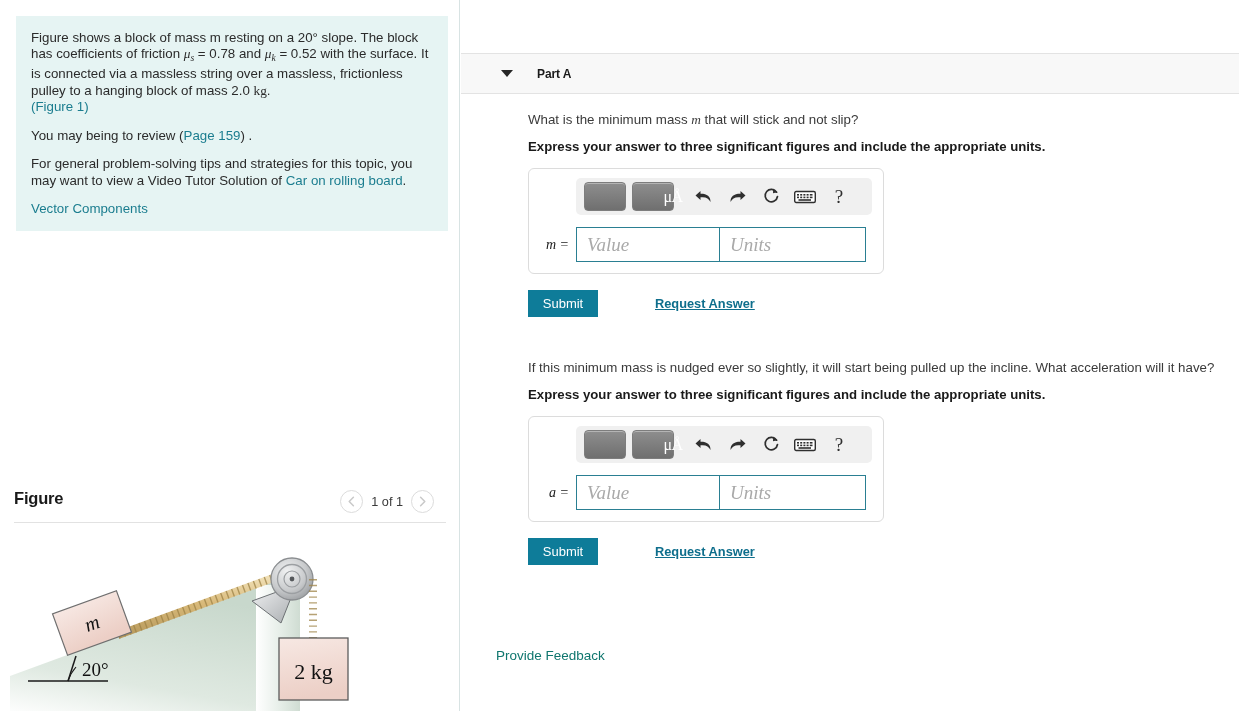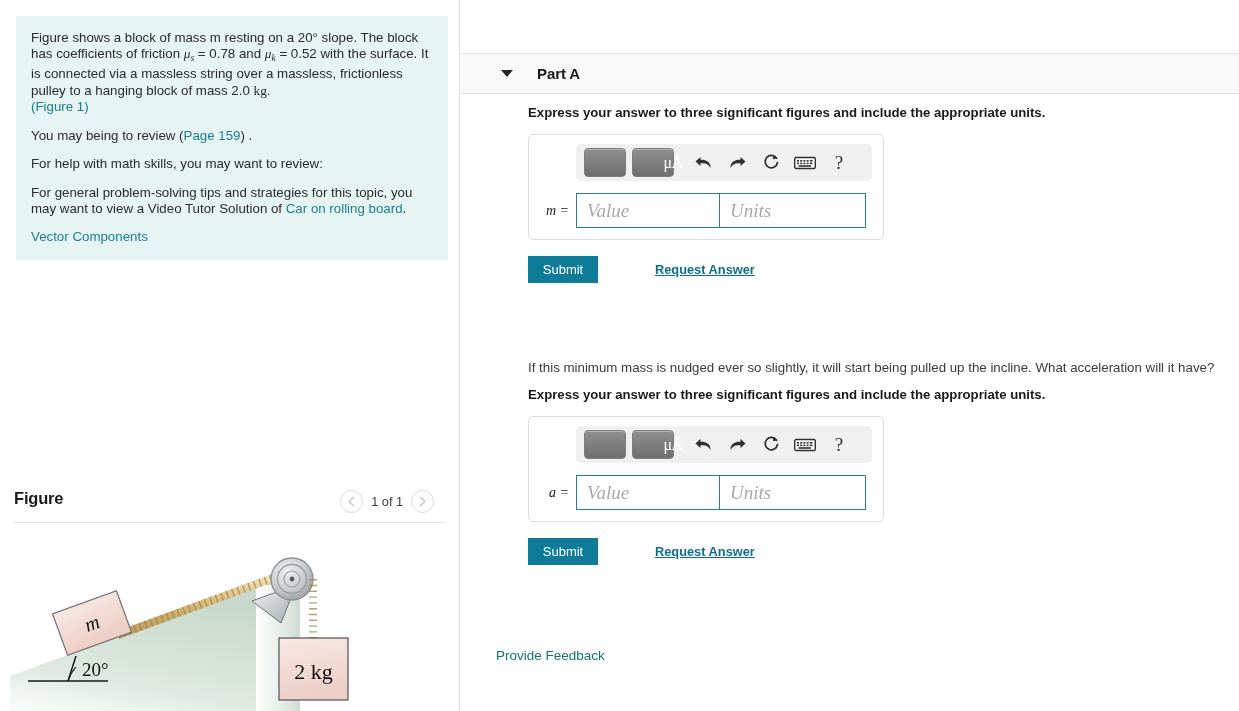--- a/index.html
+++ b/index.html
@@ -83,21 +83,21 @@
     cursor: pointer;
   }
   .part-caret {
     margin-left: 40px; width: 0; height: 0;
     border-left: 6px solid transparent;
     border-right: 6px solid transparent;
     border-top: 7px solid #262626;
   }
   .part-title {
     margin-left: 24px;
-    font-size: 15px; font-weight: bold; color: #1a1a1a;
+    font-size: 12px; font-weight: bold; color: #1a1a1a;
     letter-spacing: -0.1px;
   }
   .part-body { padding: 0 0 0 67px; }
   .question-text {
     font-size: 13.3px; color: #3a3a3a; margin: 17px 0 0 0; line-height: 17px;
   }
   .instruction-text {
     font-size: 13.2px; font-weight: bold; color: #1a1a1a;
     margin: 11px 0 0 0;
   }
@@ -180,21 +180,20 @@
     <div id="problem-statement">
       <p class="stmt-text">
         <span>Figure shows a block of mass m resting on a 20</span><span>°</span><span> slope. The block has coefficients of friction </span><span class="mathvar">μ</span><span class="sub">s</span><span> = 0.78 and </span><span class="mathvar">μ</span><span class="sub">k</span><span> = 0.52 with the surface. It is connected via a massless string over a massless, frictionless pulley to a hanging block of mass 2.0 </span><span class="unit-serif">kg</span><span>.</span><br>
         <span class="lnk">(Figure 1)</span>
       </p>
 
       <p class="stmt-text">
         <span>You may being to review (</span><span class="lnk">Page 159</span><span>) .</span>
       </p>
 
-      <p class="stmt-text">For help with math skills, you may want to review:</p>
 
       <p class="stmt-text">
         <span>For general problem-solving tips and strategies for this topic, you may want to view a Video Tutor Solution of </span><span class="lnk">Car on rolling board</span><span>.</span>
       </p>
 
       <p class="stmt-text">
         <span class="lnk">Vector Components</span>
       </p>
     </div>
 
@@ -299,20 +298,21 @@
   </div>
 
   <div id="right-column">
 
     <div style="position:absolute; left:0; top:53px; width:778px;">
       <div class="part-header">
         <div class="part-caret"></div>
         <div class="part-title">Part A</div>
       </div>
       <div class="part-body">
+        <p class="question-text"><span>What is the minimum mass </span><span class="mathvar">m</span><span> that will stick and not slip?</span></p>
         <p class="instruction-text">Express your answer to three significant figures and include the appropriate units.</p>
 
         <div class="answer-box">
           <div class="answer-toolbar">
             <div class="tb-btn">
               <svg width="24" height="18" viewBox="0 0 24 18">
                 <rect x="1" y="5" width="9" height="9" fill="#ffffff"></rect>
                 <rect x="12.5" y="1" width="5" height="5" fill="#ffffff"></rect>
                 <rect x="13.5" y="1.5" width="9" height="6.5" fill="none"></rect>
                 <rect x="14" y="1" width="8" height="6" fill="#ffffff"></rect>

